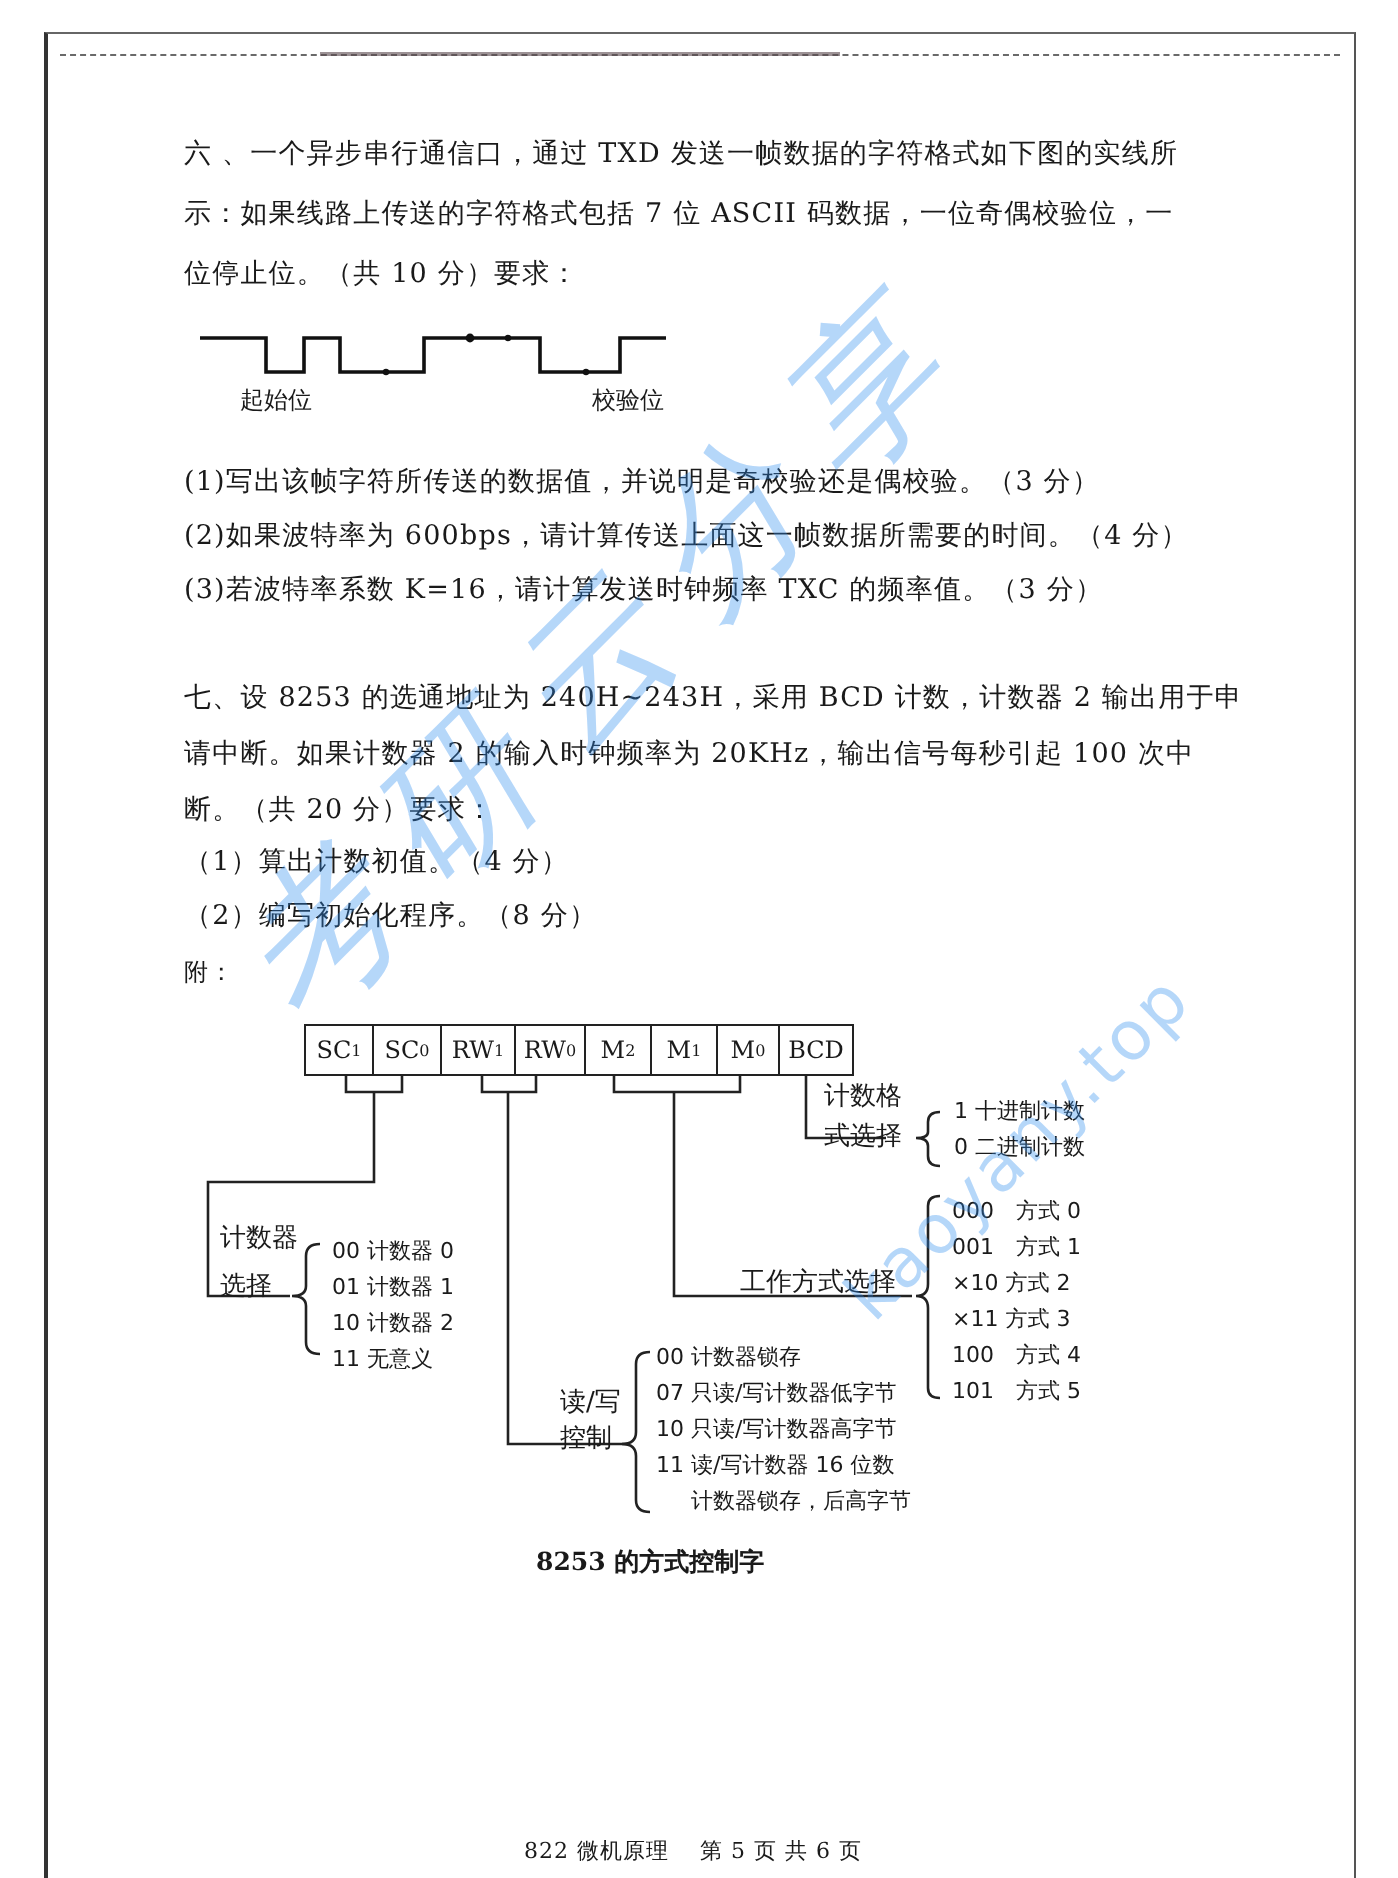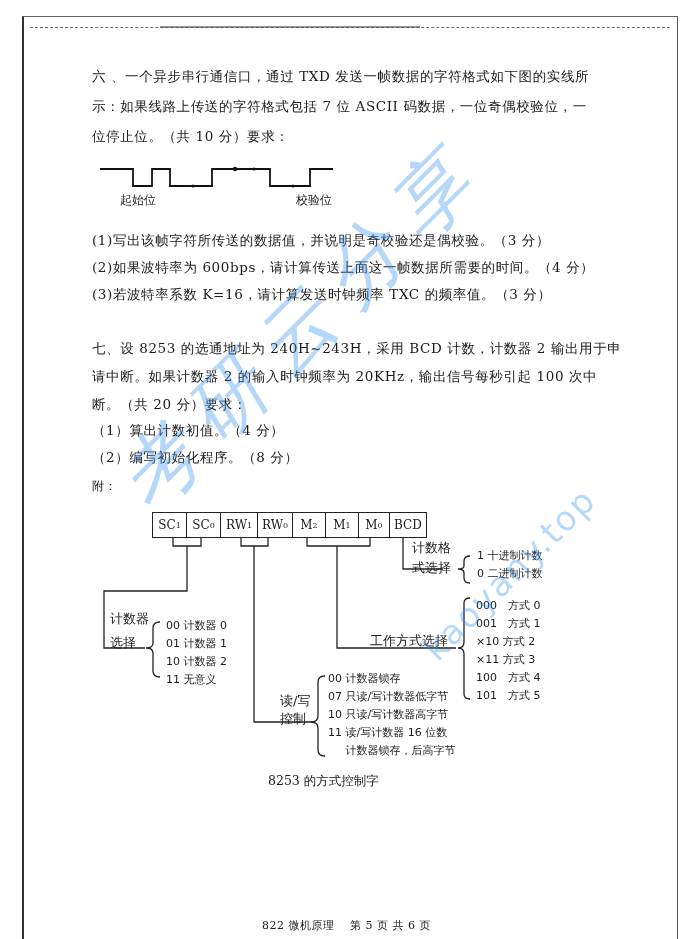--- a/index.html
+++ b/index.html
@@ -15,21 +15,21 @@
     .wave { position: absolute; left: 95px; top: 160px; }
     .wave-label { position: absolute; font-size: 12px; }
     
     .diagram { position: absolute; left: 0; top: 0; width: 699px; height: 939px; }
     .reg { position: absolute; left: 152px; top: 512px; height: 24px; display: flex; border: 1px solid #222; }
     .reg-cell { border-right: 1px solid #222; font-size: 12px; display: flex; align-items: center; justify-content: center; height: 24px; }
     .reg-cell:last-child { border-right: none; }
     .reg-cell sub { font-size: 8px; }
     .dlabel { position: absolute; font-size: 13px; white-space: nowrap; font-family: "DejaVu Sans", "Liberation Sans", sans-serif; }
     .opt { position: absolute; font-size: 11px; white-space: nowrap; font-family: "DejaVu Sans", "Liberation Sans", sans-serif; }
-    .caption { position: absolute; left: 268px; top: 773px; font-size: 12.5px; font-weight: normal; }
+    .caption { position: absolute; left: 268px; top: 773px; font-size: 12.5px; font-weight: bold; }
     .footer { position: absolute; left: 262px; top: 906px; font-size: 11px; letter-spacing: 0.5px; margin-top: 12px; }
     .wm { position: absolute; color: #2f8ef0; opacity: 0.35; font-family: "DejaVu Sans", "Liberation Sans", sans-serif; pointer-events: none; }
     .wm-cn { left: 95px; top: 460px; font-size: 78px; transform: rotate(-45deg); transform-origin: left top; letter-spacing: 18px; font-style: italic; }
     .wm-en { left: 415px; top: 640px; font-size: 34px; transform: rotate(-45deg); transform-origin: left top; letter-spacing: 2px; }
   </style>
 </head>
 <body>
 
 <div class="page-frame"></div>
 <div class="top-rule"></div>

